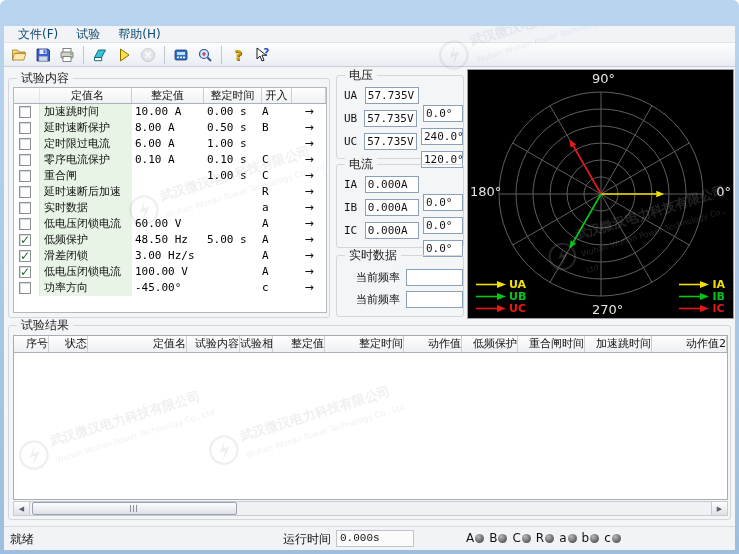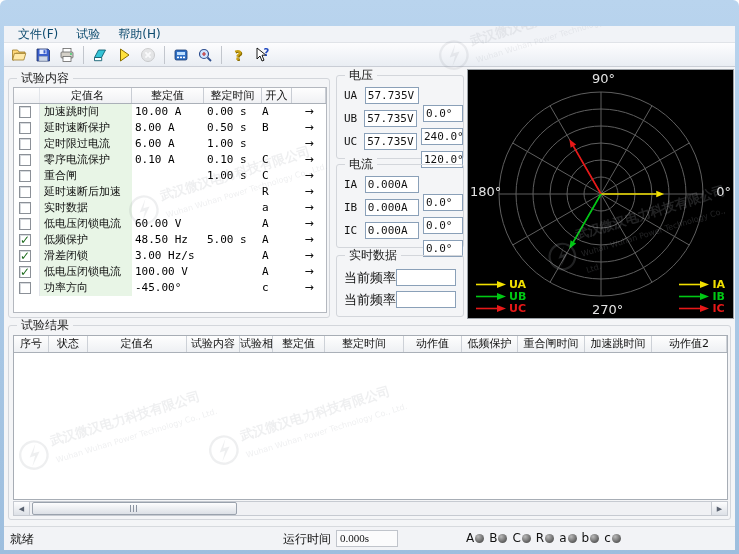--- a/index.html
+++ b/index.html
@@ -55,50 +55,50 @@
   .cb.on::after { content:"✓"; position:absolute; left:0; top:-3px; font-size:12px; font-weight:bold; color:#1d6b1d; }
 
   
   .io-row { display:flex; align-items:center; margin:0 0 7px 7px; height:16px; }
   .io-label { width:22px; font-size:11px; color:#111; font-family:"DejaVu Sans Mono","Liberation Mono",monospace; }
   .io-box { height:17px; background:#fff; border:1px solid #8aa0b8; font-size:11px; line-height:15px; padding:0 2px;
     font-family:"DejaVu Sans Mono","Liberation Mono",monospace; color:#111; }
   .io-box.v { width:57px; margin-right:4px; }
   .io-box.a { width:42px;margin-top:36px; }
   .rt-row { display:flex; align-items:center; margin:0 0 5px 7px; height:17px; }
-  .rt-label { width:52px; font-size:13px; color:#111; }
+  .rt-label { width:52px; font-size:11px; color:#111;margin-left:12px; }
   .rt-box { width:60px; height:17px; background:#fff; border:1px solid #8aa0b8; }
 
   
   .phasor { position:absolute; left:463px; top:2px; width:267px; height:250px; background:#000; border:1px solid #9aa0a6; }
   .ax { position:absolute; font-size:13px; color:#e4e4e4; }
   .ax.t { top:1px; left:124px; } .ax.b { bottom:1px; left:124px; }
   .ax.l { top:114px; left:2px; } .ax.r { top:114px; right:2px; }
   .legend { position:absolute; bottom:4px; }
   .legend.ll { left:8px; } .legend.lr { right:8px; }
   .leg-row { display:flex; align-items:center; gap:3px; height:12px; font-size:11px; font-weight:bold; line-height:11px; }
 
   
   .res-wrap { position:absolute; left:4px; top:9px; width:715px; height:165px; background:#fff; border:1px solid #a7adb5; overflow:hidden; }
   .r-head { display:flex; height:17px; line-height:16px; background:linear-gradient(#fefefe,#eef0f3); border-bottom:1px solid #aab0b8; font-size:11px; }
-  .r-head .rc { border-right:1px solid #cdd1d7; text-align:center; color:#111; overflow:hidden; white-space:nowrap; flex:0 0 auto; }
+  .r-head .rc { border-right:1px solid #cdd1d7; text-align:right; color:#111; overflow:hidden; white-space:nowrap; flex:0 0 auto; }
   .hscroll { position:absolute; left:4px; top:175px; width:715px; height:15px; background:#f0f1f4; border:1px solid #c6cad1; display:flex; align-items:center; }
   .sb-btn { width:16px; height:13px; display:flex; align-items:center; justify-content:center; font-size:7px; color:#5a6270;
     background:linear-gradient(#fdfdfe,#dde1e7); border-right:1px solid #c6cad1; }
   .sb-btn.right { margin-left:auto; border-left:1px solid #c6cad1; border-right:none; }
   .sb-thumb { width:205px; height:13px; margin-left:2px; border:1px solid #9aa2ad; border-radius:2px;
     background:linear-gradient(#fdfdfe,#dce0e6); display:flex; align-items:center; justify-content:center; }
   .sb-grip { width:9px; height:7px; background:repeating-linear-gradient(90deg,#8b93a0 0 1px,transparent 1px 3px); }
 
   
   .statusbar { position:relative; width:731px; height:24px; background:#f2f3f6; border-top:1px solid #d7dade; font-size:12px; color:#111; }
   .sb-ready { position:absolute; left:6px; top:4px; }
   .sb-run-label { position:absolute; left:279px; top:4px; }
-  .sb-run-box { position:absolute; left:332px; top:3px; width:62px; height:17px; background:#fbfbfc; border:1px solid #c0c4cb;
-    font-size:11px; line-height:15px; padding-left:3px; font-family:Liberation Serif, serif; }
+  .sb-run-box { position:absolute; left:332px; top:3px; width:78px; height:17px; background:#fbfbfc; border:1px solid #c0c4cb;
+    font-size:11px; line-height:15px; padding-left:3px; font-family:Liberation Mono, monospace; }
   .sb-sw-label { position:absolute; left:412px; top:4px;margin-top:32px; }
   .switches { position:absolute; left:462px; top:4px; display:flex; }
   .sw-item { display:flex; align-items:center; margin-right:5px; }
   .sw-letter { font-size:12px; margin-right:1px; }
   .sw-led { width:9px; height:9px; border-radius:50%; background:radial-gradient(circle at 35% 30%,#b9b9b9,#5d5d5d 70%); }
 
   
   .wm { position:absolute; display:flex; align-items:center; gap:4px; color:#7c828c; opacity:.12; transform:rotate(-17deg); pointer-events:none; z-index:5; }
   .wm .wm-txt { line-height:1.1; }
   .wm .wm-cn { font-size:13px; font-weight:bold; }

